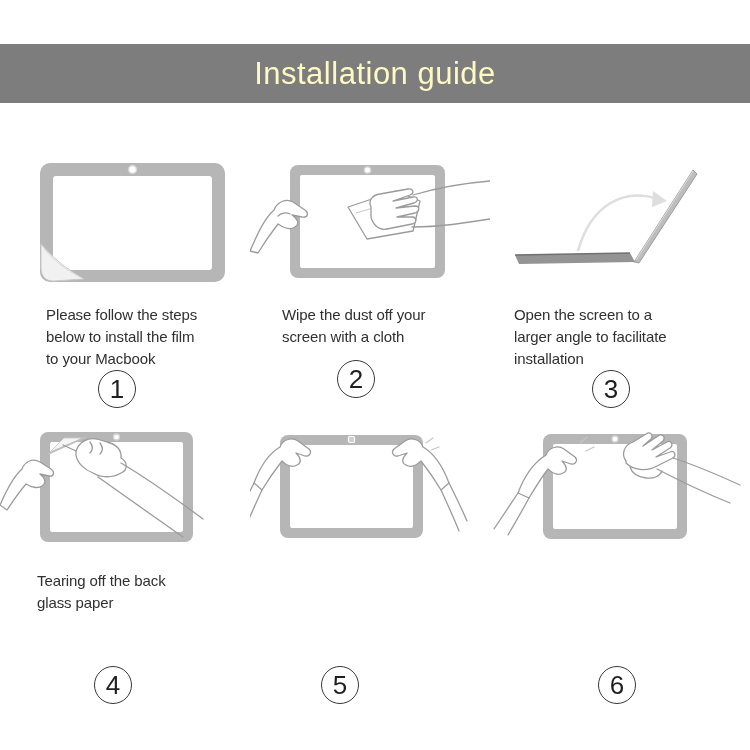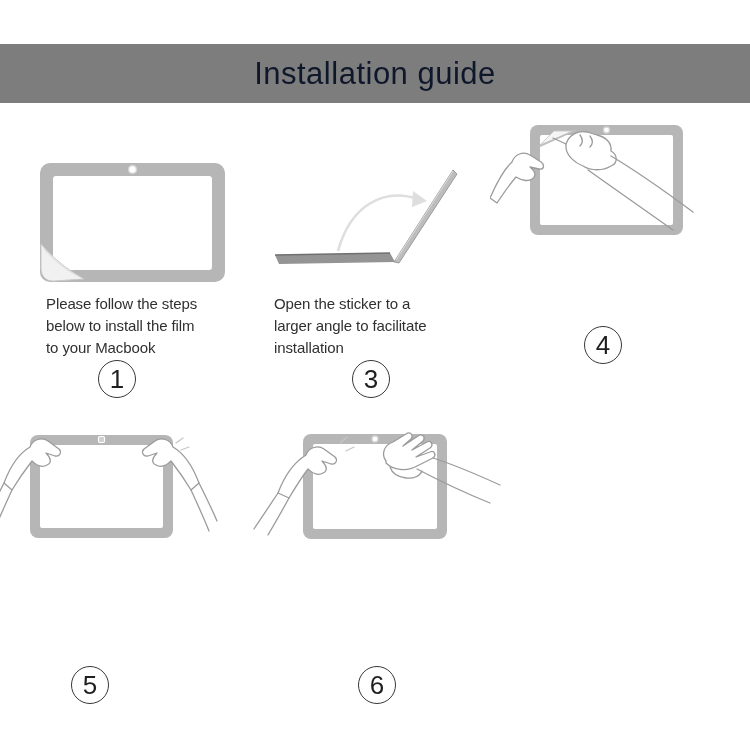--- a/index.html
+++ b/index.html
@@ -4,34 +4,34 @@
 <style>
   html,body { margin:0; padding:0; background:#ffffff; }
   .page {
     position:relative; width:750px; height:750px; background:#ffffff;
     font-family:"Liberation Sans", sans-serif; overflow:hidden;
   }
   .banner {
     position:absolute; top:44px; left:0; width:750px; height:59px;
     background:#7d7d7d; display:flex; align-items:center; justify-content:center;
   }
-  .banner-title { color:#0f172a; font-size:31px; letter-spacing:0.5px; }
+  .banner-title { color:#fef9c3; font-size:31px; letter-spacing:0.5px; }
   .grid {
     position:absolute; top:103px; left:0; width:750px; height:647px;
     display:grid; grid-template-columns:250px 240px 260px; grid-template-rows:307px 340px;
   }
   .step { display:flex; flex-direction:column; }
   .illus { flex:none; }
   .row1 .illus { height:187px; }
   .row1 .illus svg { display:block; margin-top:12px; }
   .row2 .illus { height:146px; }
   .row2 .illus svg { display:block; margin-top:11px; }
   .caption {
     white-space:pre; font-size:15px; line-height:22px; color:#303030;
-    letter-spacing:-0.1px; margin-top:3px;
+    letter-spacing:-0.1px; margin-top:14px;
   }
   .badge {
     width:38px; height:38px; box-sizing:border-box;
     border:1.6px solid #383838; border-radius:50%;
     display:flex; align-items:center; justify-content:center;
     font-size:26px; color:#1f1f1f; margin-top:auto; flex:none;
   }
   .row1 .badge { margin-bottom:12px; }
   .row2 .badge { margin-bottom:46px; }
   .s1 .caption{padding-left:46px} .s1 .badge{margin-left:98px}
@@ -63,33 +63,52 @@
           <path d="M41 129 C 52 142 66 154 84 164 L 54 166 C 46 166.5 41 161 41 153 Z" fill="#f1f1f1" stroke="#c9c9c9" stroke-width="1"></path>
           <path d="M44 134 C 54 146 66 155 78 161" fill="none" stroke="#dcdcdc" stroke-width="1"></path>
         </svg>
       </div>
       <div class="caption">Please follow the steps
 below to install the film
 to your Macbook</div>
       <div class="badge">1</div>
     </div>
 
+    <div class="step row1 s2">
+      <div class="illus">
+        <svg width="240" height="175" viewBox="0 0 240 175">
+          <rect x="40" y="50" width="155" height="113" rx="8" fill="#b6b6b6"></rect>
+          <rect x="50" y="60" width="135" height="93" rx="2" fill="#ffffff"></rect>
+          <circle cx="117.5" cy="55" r="3.2" fill="#ffffff" stroke="#d5d5d5" stroke-width="1.3"></circle>
+          <path class="handfill" d="M98 92 L 146 76 L 170 86 L 163 116 L 117 124 Z" stroke="#b8b8b8"></path>
+          <path d="M106 98 L 150 85" fill="none" stroke="#c9c9c9" stroke-width="1"></path>
+          <path class="handfill" d="M 121 92 C 118 86 122 80 130 79 L 158 74 C 163 73 165 78 160 80 L 143 86 L 163 82 C 168 81 169 86 164 88 L 146 93 L 165 91 C 170 91 170 96 165 98 L 147 102 L 163 102 C 167 103 167 108 162 109 L 137 114 C 127 116 120 106 121 98 Z"></path>
+          <path class="lineart" d="M 163 80 C 190 72 215 68 240 66"></path>
+          <path class="lineart" d="M 162 112 C 190 112 215 108 240 104"></path>
+          <path class="handfill" d="M 0 136 C 8 118 14 104 24 95 C 27 87 36 83 43 87 L 55 95 C 59 98 58 103 52 102 L 42 100 C 48 104 50 109 45 112 C 41 115 34 113 28 109 C 21 118 14 128 8 138 Z"></path>
+          <path class="lineart" d="M 40 99 C 36 97 31 98 28 101"></path>
+        </svg>
+      </div>
+      <div class="caption">Wipe the dust off your
+screen with a cloth</div>
+      <div class="badge">2</div>
+    </div>
 
     <div class="step row1 s3">
       <div class="illus">
         <svg width="260" height="175" viewBox="0 0 260 175">
           <path d="M25 140 L 140 138 L 145 147 L 29 149 Z" fill="#949494"></path>
           <path d="M25 140 L 140 138" fill="none" stroke="#707070" stroke-width="1.5"></path>
           <path d="M144 147 L 203 55 L 207 59 L 149 148 Z" fill="#bdbdbd" stroke="#8d8d8d" stroke-width="0.8"></path>
           <path d="M146 145 L 203 56" fill="none" stroke="#e8e8e8" stroke-width="0.8"></path>
           <path d="M 88 136 C 100 92 132 72 168 84" fill="none" stroke="#dedede" stroke-width="2.6"></path>
           <path d="M 163 76 L 177 86 L 162 92 Z" fill="#dedede"></path>
         </svg>
       </div>
-      <div class="caption">Open the sticker to a
+      <div class="caption">Open the screen to a
 larger angle to facilitate
 installation</div>
       <div class="badge">3</div>
     </div>
 
     <div class="step row2 s4">
       <div class="illus">
         <svg width="250" height="135" viewBox="0 0 250 135">
           <rect x="40" y="11" width="153" height="110" rx="8" fill="#b6b6b6"></rect>
           <rect x="50" y="21" width="133" height="90" rx="2" fill="#ffffff"></rect>
@@ -98,20 +117,22 @@
           <path d="M 48 33 L 86 16" fill="none" stroke="#bdbdbd" stroke-width="1.8"></path>
           <path class="handfill" d="M 76 30 C 79 21 88 16 97 18 L 107 21 C 116 23 122 29 121 37 C 128 41 128 49 121 52 C 113 57 101 57 93 52 C 85 49 77 42 76 34 Z"></path>
           <path class="lineart" d="M 90 21 C 93 25 93 29 90 32"></path>
           <path class="lineart" d="M 100 22 C 103 26 103 30 100 33"></path>
           <path class="lineart" d="M 76 30 L 63 24"></path>
           <path class="lineart" d="M 121 42 C 148 58 176 78 203 98"></path>
           <path class="lineart" d="M 98 56 C 126 76 156 97 183 116"></path>
           <path class="handfill" d="M 0 84 C 7 68 13 56 22 48 C 25 40 33 37 40 41 L 51 48 C 55 51 54 56 49 55 L 40 53 C 45 57 47 62 42 65 C 38 68 31 66 26 63 C 19 71 13 80 7 89 Z"></path>
         </svg>
       </div>
+      <div class="caption">Tearing off the back
+glass paper</div>
       <div class="badge">4</div>
     </div>
 
     <div class="step row2 s5">
       <div class="illus">
         <svg width="240" height="135" viewBox="0 0 240 135">
           <rect x="30" y="14" width="143" height="103" rx="8" fill="#b6b6b6"></rect>
           <rect x="40" y="24" width="123" height="83" rx="2" fill="#ffffff"></rect>
           <rect x="98.5" y="15.5" width="6" height="6" rx="1.2" fill="#cfcfcf" stroke="#ffffff" stroke-width="1.2"></rect>
           <path class="handfill" d="M 4 62 C 10 46 18 33 30 26 C 33 18 42 16 48 20 L 59 28 C 62 31 60 36 55 35 L 46 32 C 51 37 52 42 47 44 C 42 47 36 44 32 40 C 25 49 18 59 12 69 Z"></path>

